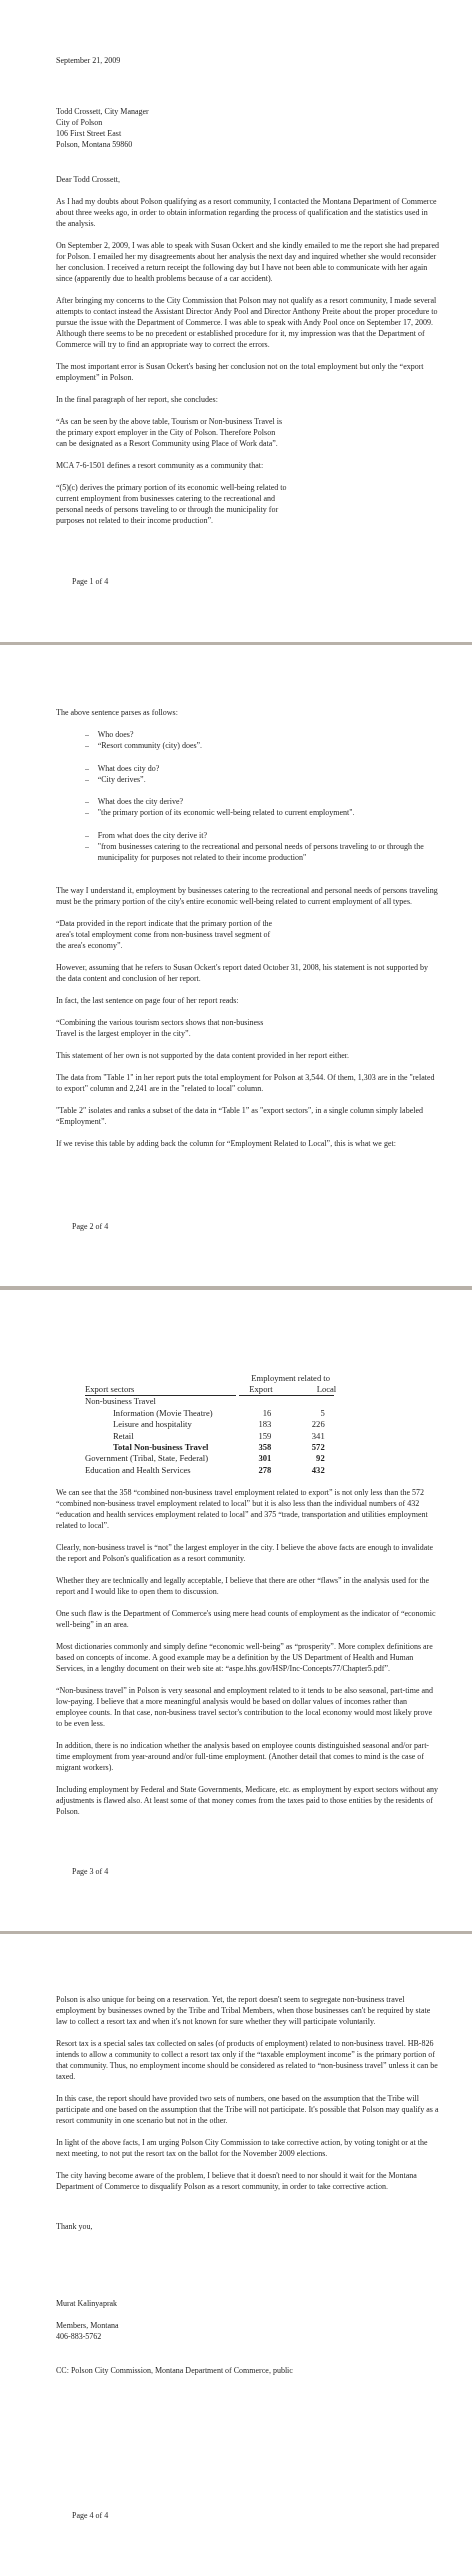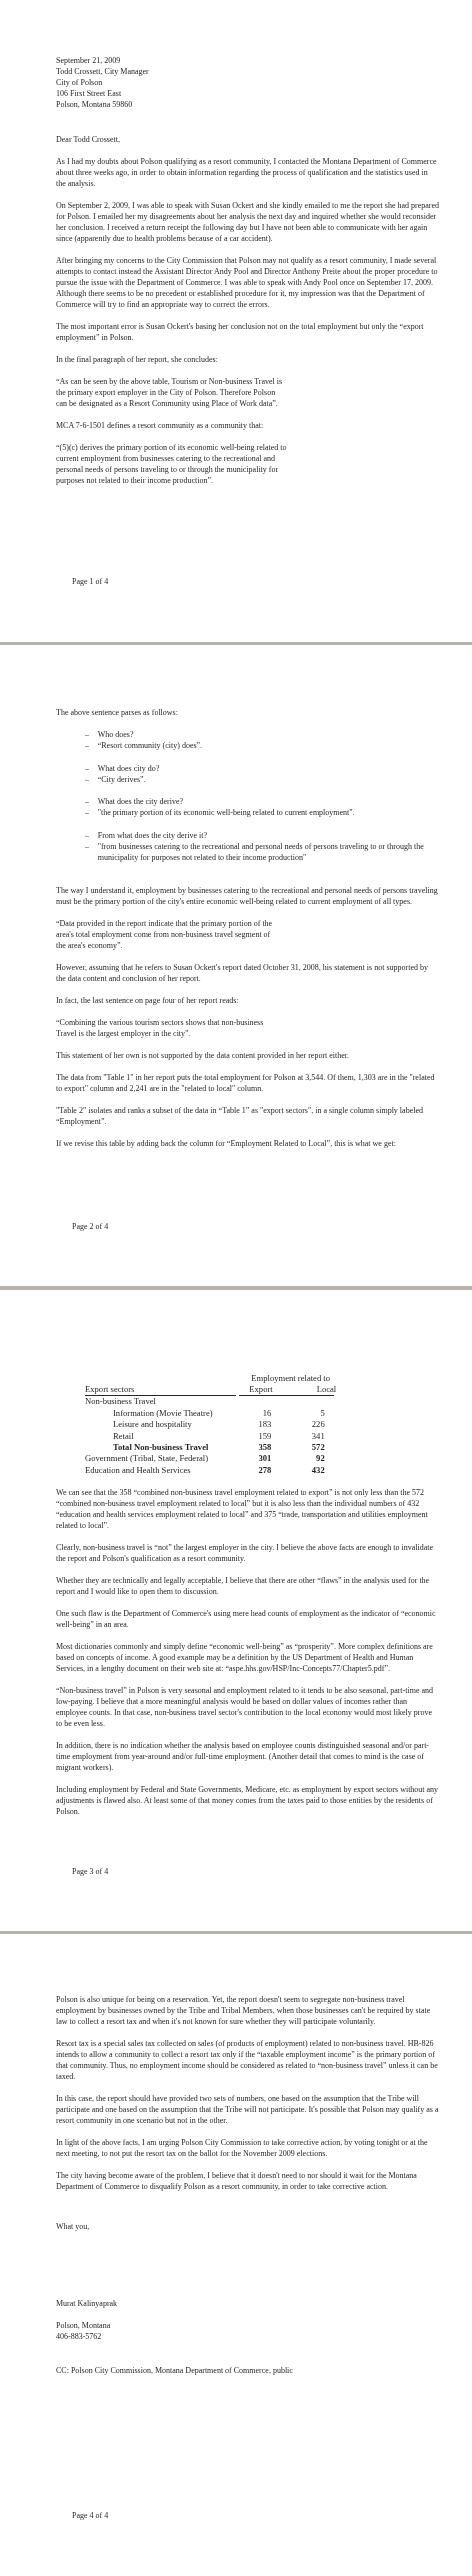--- a/index.html
+++ b/index.html
@@ -20,21 +20,21 @@
   }
   .page-1 { height: 642px; padding-top: 55px; }
   .page-2 { height: 641px; padding-top: 62px; }
   .page-3 { height: 641px; padding-top: 83px; }
   .page-4 { height: 642px; padding-top: 60px; border-radius: 11px; }
   .page > :first-child { margin-top: 0 !important; }
 
   .sep { width: 473px; height: 3.3px; background: #b8b1a9; }
 
   .page p { margin: 11px 0 0 0; }
-  .addr { }
+  .addr { margin-top: 40px; }
   .addr p { margin: 0; }
   .salutation { margin-top: 24px !important; }
   .quote { margin: 11px 0 0 28px; white-space: pre-line; }
 
   .qa-list { margin-top: 11px; margin-bottom: 22px; }
   .qa-group + .qa-group { margin-top: 11.6px; }
   .qa-item { position: relative; margin: 0 0 0 29px; padding-left: 12.7px; }
   .qa-item::before { content: "\2013"; position: absolute; left: 0; top: 0; }
 
   .page-num { position: absolute; top: 576px; left: 72px; margin: 0 !important; }
@@ -188,22 +188,22 @@
   </section>
 
   <div class="sep"></div>
 
   <section class="page page-4">
     <p>Polson is also unique for being on a reservation. Yet, the report doesn't seem to segregate non-business travel employment by businesses owned by the Tribe and Tribal Members, when those businesses can't be required by state law to collect a resort tax and when it's not known for sure whether they will participate voluntarily.</p>
     <p>Resort tax is a special sales tax collected on sales (of products of employment) related to non-business travel. HB-826 intends to allow a community to collect a resort tax only if the “taxable employment income” is the primary portion of that community. Thus, no employment income should be considered as related to “non-business travel” unless it can be taxed.</p>
     <p>In this case, the report should have provided two sets of numbers, one based on the assumption that the Tribe will participate and one based on the assumption that the Tribe will not participate. It's possible that Polson may qualify as a resort community in one scenario but not in the other.</p>
     <p>In light of the above facts, I am urging Polson City Commission to take corrective action, by voting tonight or at the next meeting, to not put the resort tax on the ballot for the November 2009 elections.</p>
     <p>The city having become aware of the problem, I believe that it doesn't need to nor should it wait for the Montana Department of Commerce to disqualify Polson as a resort community, in order to take corrective action.</p>
-    <p class="thanks">What you,</p>
+    <p class="thanks">Thank you,</p>
     <p class="sig-name">Murat Kalinyaprak</p>
-    <p class="sig-city">Polson, Montana</p>
+    <p class="sig-city">Members, Montana</p>
     <p class="sig-phone">406-883-5762</p>
     <p class="cc">CC: Polson City Commission, Montana Department of Commerce, public</p>
     <p class="page-num">Page 4 of 4</p>
   </section>
 
 </div>
 
 
 </body></html>

